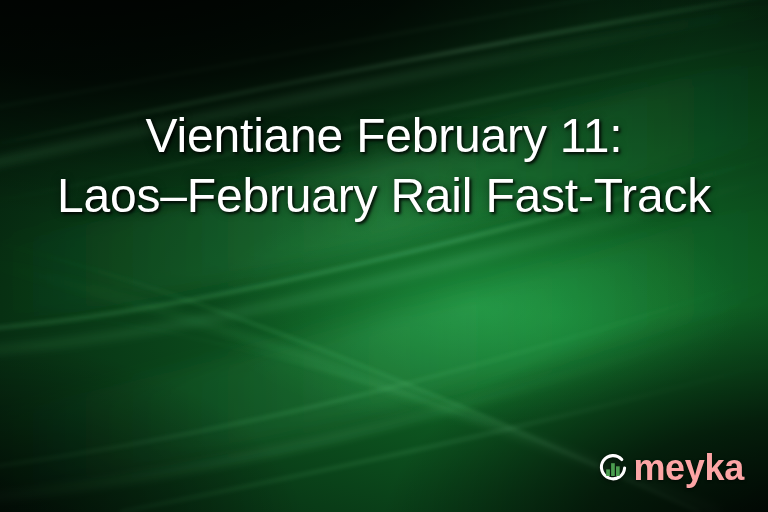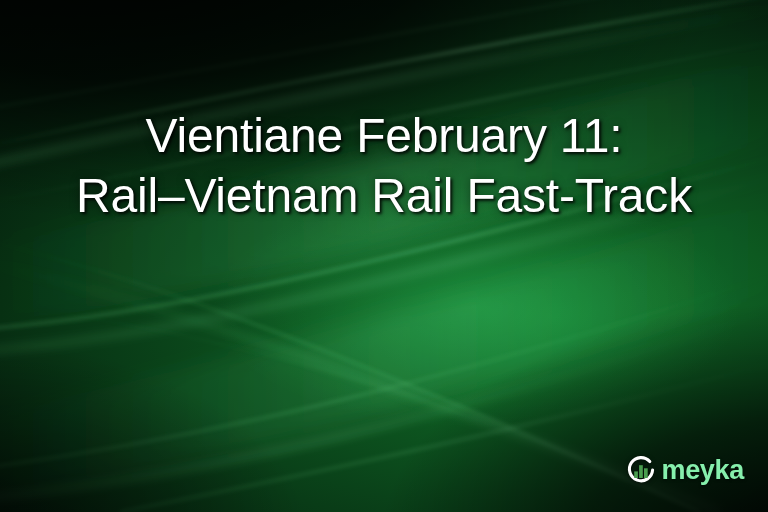--- a/index.html
+++ b/index.html
@@ -88,22 +88,22 @@
     align-items: center;
     gap: 4px;
   }
   .logo-mark {
     width: 32px;
     height: 32px;
     display: block;
     filter: drop-shadow(0 1px 2px rgba(0,0,0,0.6));
   }
   .logo-text {
-    color: #86efac;
-    font-size: 27px;
+    color: #fca5a5;
+    font-size: 36px;
     font-weight: 700;
     letter-spacing: -0.3px;
     line-height: 1;
     text-shadow: 0 1px 3px rgba(0,0,0,0.6);
   }
 </style>
 </head>
 <body>
 
 <div class="stage">
@@ -169,21 +169,21 @@
     <path d="M -30,300 C 200,330 420,380 700,512" fill="none" stroke="url(#wg3)" stroke-width="1.4" filter="url(#blurA)" opacity="0.4"></path>
   </svg>
 
   <div class="bg-glow"></div>
   <div class="bg-dark-top"></div>
   <div class="bg-dark-bottomright"></div>
   <div class="vignette"></div>
 
   <div class="headline">
     <span class="headline-line">Vientiane February 11:</span>
-    <span class="headline-line">Rail–Vietnam Rail Fast-Track</span>
+    <span class="headline-line">Laos–February Rail Fast-Track</span>
   </div>
 
   <div class="logo">
     <svg class="logo-mark" viewBox="0 0 32 32" aria-hidden="true">
 
       <path d="M 24.8 7.6 A 11.6 11.6 0 1 0 27.6 16" fill="none" stroke="#ffffff" stroke-width="3.1" stroke-linecap="round"></path>
 
       <rect x="9.2" y="17.4" width="3.7" height="6.6" fill="#4a9d4f"></rect>
       <rect x="14.1" y="11.2" width="3.7" height="12.8" fill="#4a9d4f"></rect>
       <rect x="19.0" y="14.3" width="3.7" height="9.7" fill="#4a9d4f"></rect>

